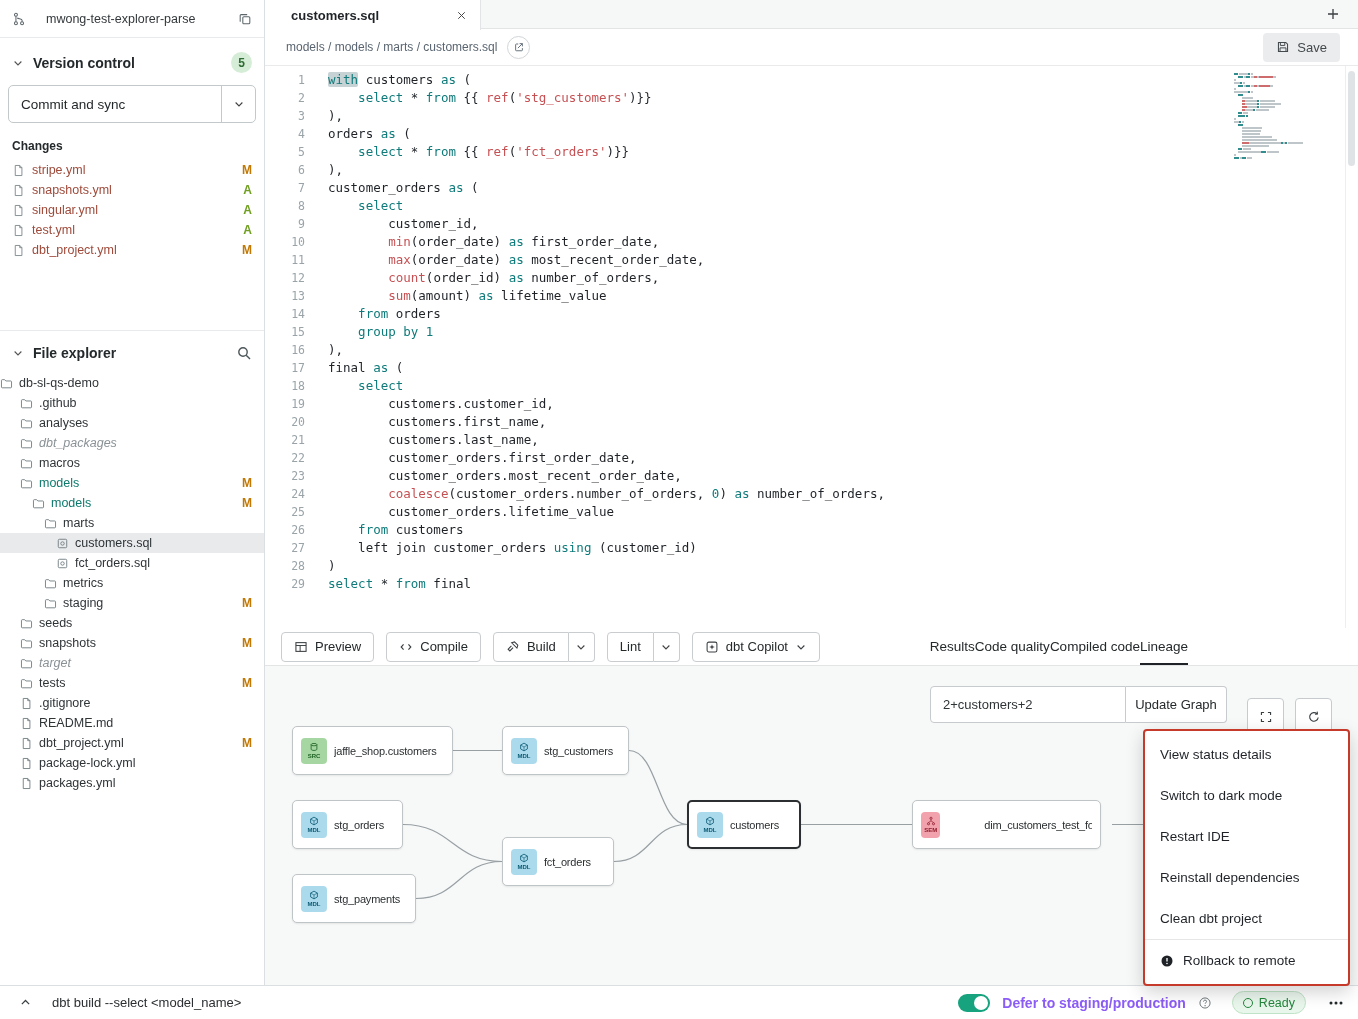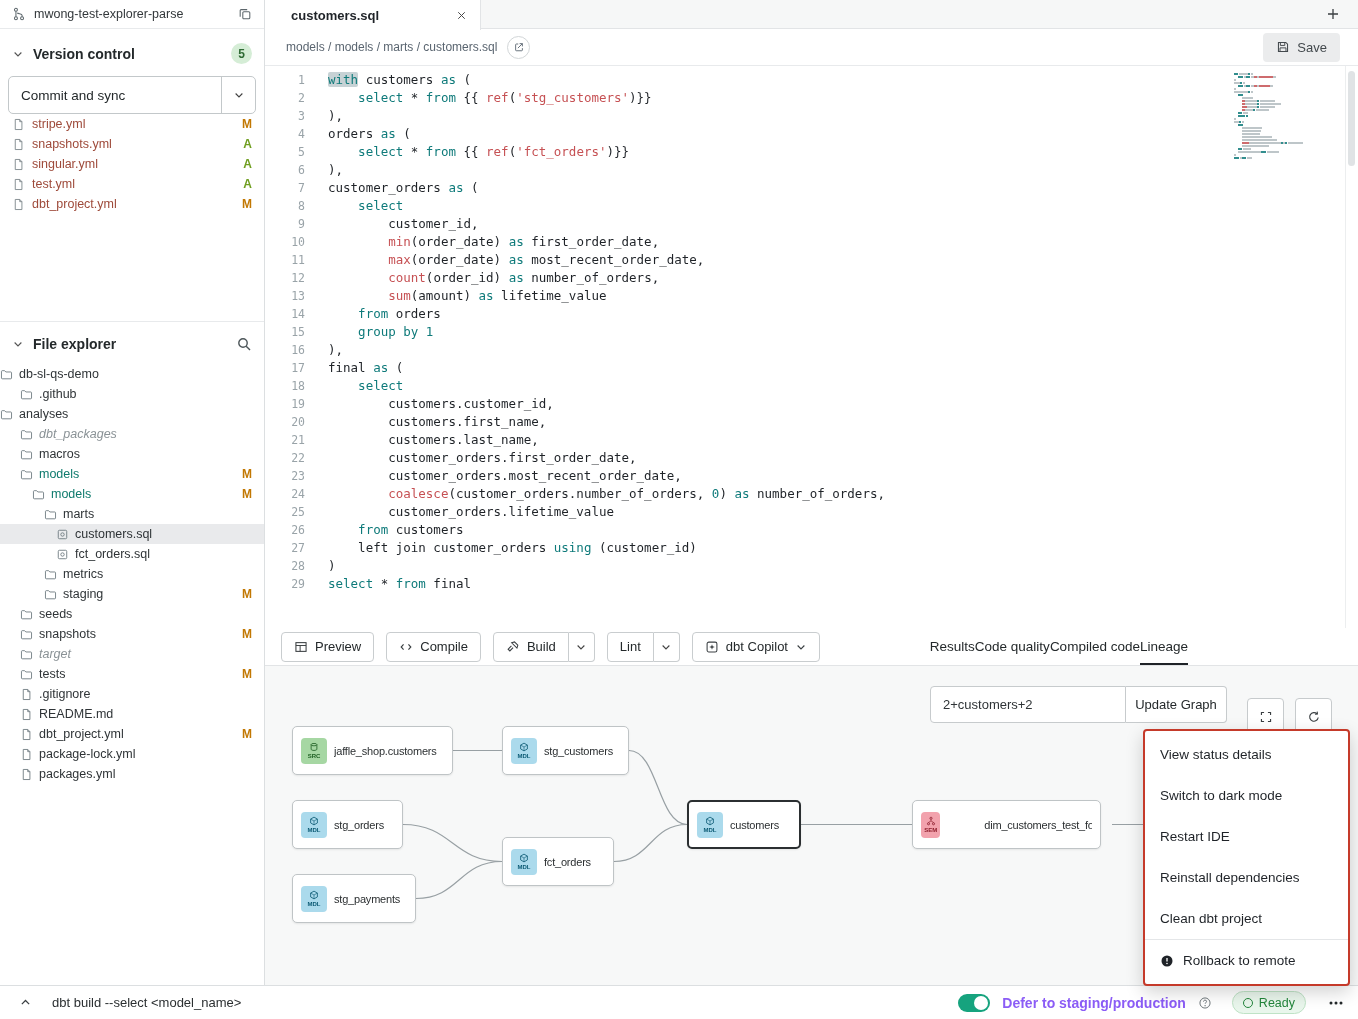--- a/index.html
+++ b/index.html
@@ -13,21 +13,21 @@
     --c-txt:#1f2328; --c-ln:#99a3a8; --c-sel:#c7d2d5;
   }
   .icon{display:inline-flex;align-items:center;justify-content:center;flex:none;}
   .icon svg{width:14px;height:14px;display:block;}
   .i16 svg{width:16px;height:16px}.i13 svg{width:13px;height:13px}
   .i12 svg{width:12px;height:12px}
 
   
   .sidebar{position:absolute;left:0;top:0;width:265px;height:985px;background:#fff;
     border-right:1px solid #dcdfe1;}
-  .sb-header{height:29px;display:flex;align-items:center;gap:8px;padding:0 12px;
+  .sb-header{height:38px;display:flex;align-items:center;gap:20px;padding:0 12px;
     border-bottom:1px solid #e8eaec;font-size:12.5px;color:#33383b;}
   .sb-header .icon{color:#5c666b;}
   .sb-copy{margin-left:auto;color:#6b7478;}
   .vc-section{height:293px;border-bottom:1px solid #e8eaec;}
   .section-head{display:flex;align-items:center;gap:9px;padding:14px 12px 8px;
     font-size:14px;font-weight:600;color:#24292b;}
   .section-head .chev{color:#555;}
   .vc-badge{margin-left:auto;width:21px;height:21px;border-radius:50%;background:#d5edd6;
     color:#2f6b34;font-size:12px;font-weight:600;display:flex;align-items:center;justify-content:center;}
   .fe-search{margin-left:auto;color:#4c5559;}
@@ -170,20 +170,21 @@
     <div class="commit-split">
       <div class="commit-main">Commit and sync</div>
       <div class="commit-caret">
         <span class="icon i12">
             <svg viewBox="0 0 16 16">
               <path d="M3.5 6L8 10.5 12.5 6" fill="none" stroke="currentColor" stroke-width="1.5"></path>
             </svg>
           </span>
       </div>
     </div>
+    <div class="changes-label">Changes</div>
     <div>
         <div class="change-row">
           <span class="icon i13">
             <svg viewBox="0 0 16 16">
               <path d="M4 1.8h5.5l2.7 2.7v9.7H4z" fill="none" stroke="currentColor" stroke-width="1.1"></path>
               <path d="M9.5 1.8v2.7h2.7" fill="none" stroke="currentColor" stroke-width="1.1"></path>
             </svg>
           </span>
           <span class="change-name">stripe.yml</span>
           <span class="change-status st-M">M</span>
@@ -256,21 +257,21 @@
           <span class="tree-label">db-sl-qs-demo</span>
         </div>
         <div class="tree-row" style="padding-left: 20px;">
           <span class="icon i13">
             <svg viewBox="0 0 16 16">
               <path d="M1.8 4.2c0-.5.4-.9.9-.9h3l1.5 1.6h6.1c.5 0 .9.4.9.9v6.6c0 .5-.4.9-.9.9H2.7c-.5 0-.9-.4-.9-.9z" fill="none" stroke="currentColor" stroke-width="1.1"></path>
             </svg>
           </span>
           <span class="tree-label">.github</span>
         </div>
-        <div class="tree-row" style="">
+        <div class="tree-row" style="padding-left: 20px;">
           <span class="icon i13">
             <svg viewBox="0 0 16 16">
               <path d="M1.8 4.2c0-.5.4-.9.9-.9h3l1.5 1.6h6.1c.5 0 .9.4.9.9v6.6c0 .5-.4.9-.9.9H2.7c-.5 0-.9-.4-.9-.9z" fill="none" stroke="currentColor" stroke-width="1.1"></path>
             </svg>
           </span>
           <span class="tree-label">analyses</span>
         </div>
         <div class="tree-row muted" style="padding-left: 20px;">
           <span class="icon i13">
             <svg viewBox="0 0 16 16">

